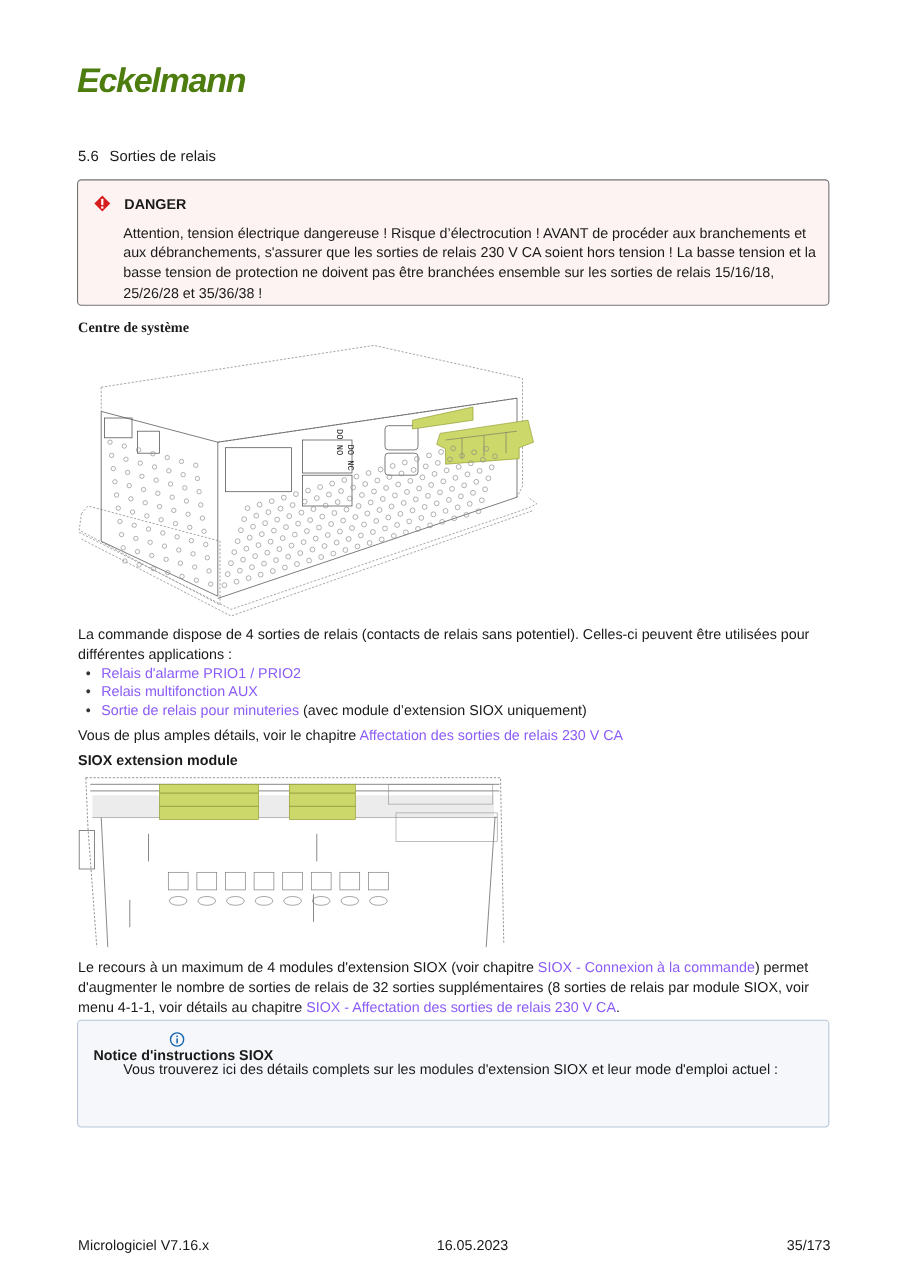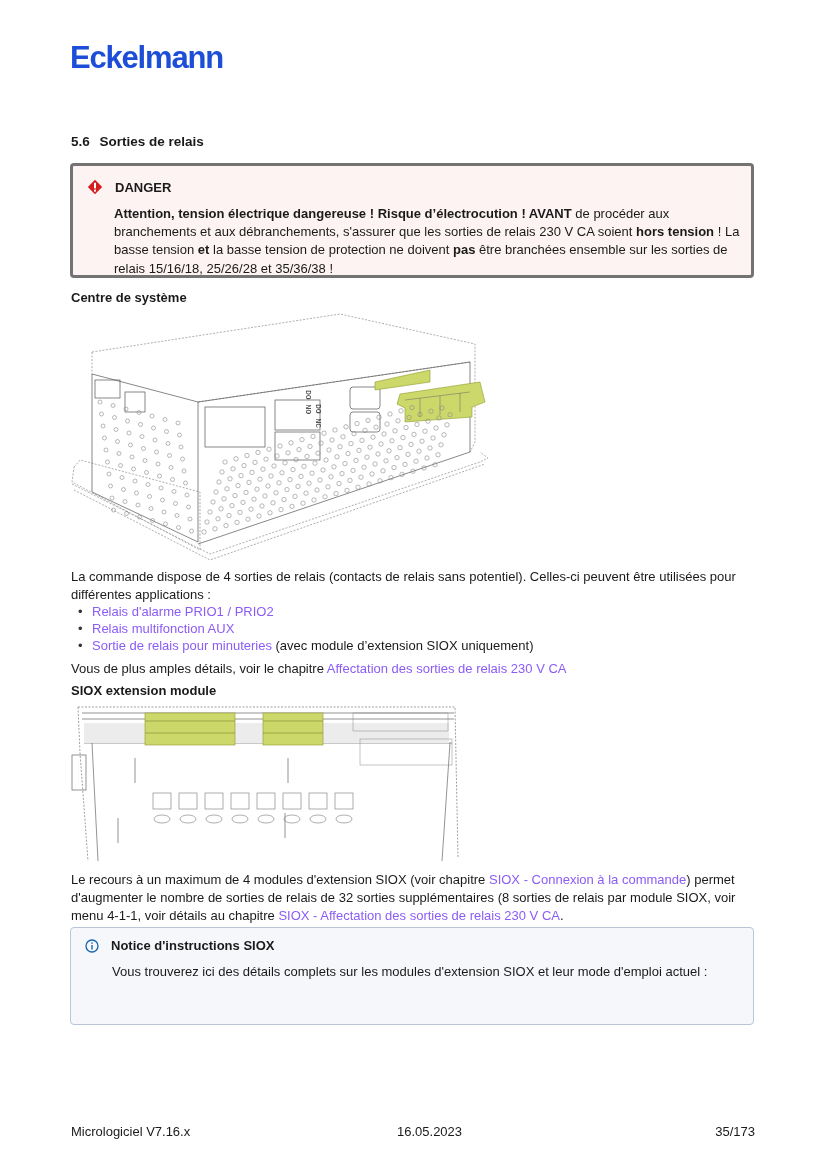--- a/index.html
+++ b/index.html
@@ -1,34 +1,34 @@
 <!DOCTYPE html>
 <html><head>
 <meta charset="utf-8">
 <style>
   html, body { margin: 0; padding: 0; background: #ffffff; }
   body { width: 827px; height: 1169px; position: relative; font-family: "Liberation Sans", sans-serif; color: #1a1a1a; font-size: 13px; overflow: hidden; }
-  .logo { position: absolute; left: 70px; top: 40px; font-size: 31px; font-weight: bold; color: #1d4ed8; letter-spacing: -1.2px; }
-  .section-title { position: absolute; left: 71px; top: 134px; font-size: 13.5px; font-weight: bold; }
+  .logo { position: absolute; left: 70px; top: 56px; font-size: 31px; font-weight: bold; color: #4d7c0f; letter-spacing: -1.2px; font-style: italic; }
+  .section-title { position: absolute; left: 71px; top: 134px; font-size: 13.5px; font-weight: normal; }
   .section-title .num { margin-right: 6px; }
-  .danger-box { position: absolute; left: 70px; top: 163px; width: 684px; height: 115px; box-sizing: border-box; border: 3px solid #737373; border-radius: 4px; background: #fdf3f2; }
+  .danger-box { position: absolute; left: 70px; top: 163px; width: 684px; height: 115px; box-sizing: border-box; border: 1px solid #737373; border-radius: 4px; background: #fdf3f2; }
   .danger-head { position: absolute; left: 14px; top: 13px; display: flex; align-items: center; }
   .danger-icon { width: 16px; height: 16px; margin-right: 12px; }
   .danger-title { font-weight: bold; font-size: 13px; }
   .danger-body { position: absolute; left: 41px; top: 39px; width: 630px; line-height: 18.2px; font-size: 13px; }
-  .danger-body b { font-weight: bold; }
+  .danger-body b { font-weight: normal; }
   .subhead { position: absolute; left: 71px; font-weight: bold; font-size: 13px; }
   .fig { position: absolute; }
   .para { position: absolute; left: 71px; width: 690px; line-height: 18.2px; font-size: 13px; }
   a, .link { color: #8b5cf6; text-decoration: none; }
   ul.apps { position: absolute; left: 78px; top: 603px; margin: 0; padding: 0; list-style: none; line-height: 17px; font-size: 13px; }
   ul.apps li { padding-left: 14px; position: relative; }
   ul.apps li::before { content: "•"; position: absolute; left: 0; top: 0; color: #333; }
   .info-box { position: absolute; left: 70px; top: 927px; width: 684px; height: 98px; box-sizing: border-box; border: 1px solid #b8c6d6; border-radius: 4px; background: #f5f7fa; }
-  .info-head { position: absolute; left: 14px; top: 10px; display: flex; align-items: center; }
+  .info-head { position: absolute; left: 14px; top: 10px; display: flex; align-items: center; flex-direction: column; }
   .info-icon { width: 14px; height: 14px; margin-right: 12px; }
   .info-title { font-weight: bold; font-size: 13px; }
   .info-body { position: absolute; left: 41px; top: 35px; width: 620px; line-height: 18.2px; font-size: 13px; }
   .footer { position: absolute; top: 1124px; font-size: 13px; }
 </style>
 </head>
 <body>
 
 <div class="logo">Eckelmann</div>
 
@@ -42,21 +42,21 @@
     <svg class="danger-icon" viewBox="0 0 16 16">
       <path d="M8 0.8 L15.2 8 L8 15.2 L0.8 8 Z" fill="#d71e1e"></path>
       <rect x="7" y="3.8" width="2" height="5.6" fill="#fff"></rect>
       <rect x="7" y="10.6" width="2" height="2" fill="#fff"></rect>
     </svg>
     <span class="danger-title">DANGER</span>
   </div>
   <div class="danger-body"><b>Attention, tension électrique dangereuse ! Risque d’électrocution ! AVANT</b><span> de procéder aux branchements et aux débranchements, s'assurer que les sorties de relais 230 V CA soient </span><b>hors tension</b><span> ! La basse tension </span><b>et</b><span> la basse tension de protection ne doivent </span><b>pas</b><span> être branchées ensemble sur les sorties de relais 15/16/18, 25/26/28 et 35/36/38 !</span></div>
 </div>
 
-<div class="subhead" style="top:290px;">Centre de système</div>
+<div class="subhead" style="top:290px;font-family:Liberation Serif, serif;">Centre de système</div>
 
 <svg class="fig" style="left:60px; top:312px;" width="440" height="248" viewBox="0 0 440 248">
   <g fill="none" stroke="#9a9a9a" stroke-width="0.8" stroke-dasharray="2 1.5">
     <path d="M32 40 L280 2 L415 32 L415 130 L410 140"></path>
     <path d="M32 40 L32 62"></path>
     <path d="M138 90 L410 50"></path>
     <path d="M14 155 L20 148 L140 180 L140 238 L12 170 Z"></path>
     <path d="M12 172 L150 242 L420 150 L428 146 L420 140"></path>
     <path d="M14 178 L150 248 L425 152"></path>
   </g>

